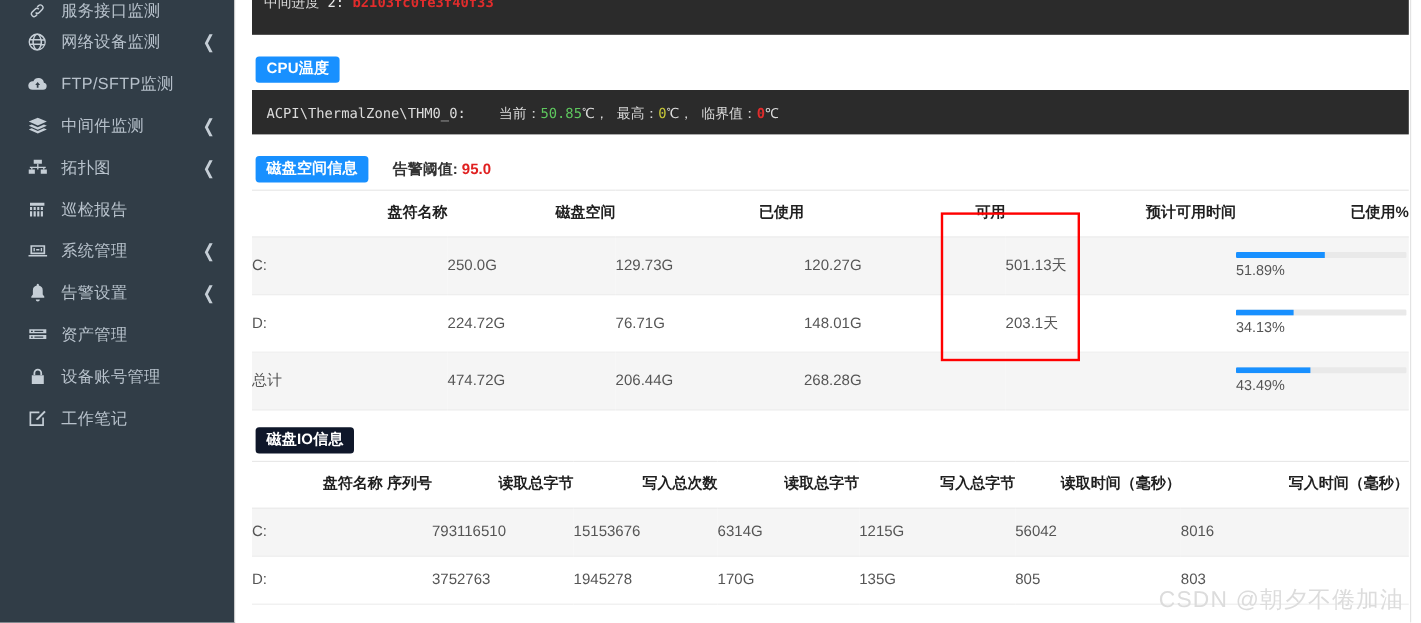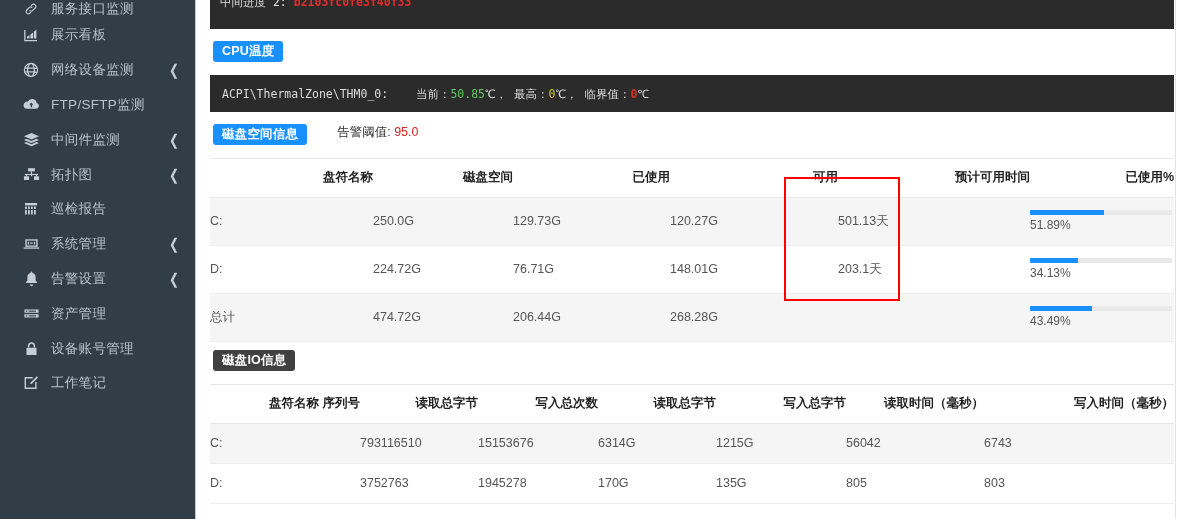--- a/index.html
+++ b/index.html
@@ -75,33 +75,33 @@
     display:flex;align-items:center;
   }
   .txt-green{color:#5ec75e;}
   .txt-yellow{color:#c8c838;}
   .txt-redstrong{color:#e12c2c;font-weight:bold;}
   .txt-white{color:#e8e8e8;}
 
   .gap{height:12px;}
 
   
-  .badgerow{display:flex;align-items:flex-start;height:34px;padding-left:3px;}
+  .badgerow{display:flex;align-items:center;height:34px;padding-left:3px;}
   .badge{
     display:inline-block;
     padding:3px 9px 4px;
     border-radius:3px;
     color:#fff;font-size:12.5px;font-weight:bold;
     letter-spacing:.2px;line-height:1.15;
     white-space:nowrap;
   }
   .badge-blue{background:#1890ff;}
-  .badge-purple{background:#404040;}
+  .badge-purple{background:#0f172a;}
   .badge-note{
-    margin-left:30px;font-size:12.5px;color:#333;font-weight:normal;
+    margin-left:20px;font-size:12.5px;color:#333;font-weight:bold;
   }
   .badge-note .val{color:#e02020;}
 
   
   table{border-collapse:collapse;width:100%;table-layout:fixed;}
   th{
     text-align:right;font-size:12.5px;font-weight:bold;color:#1f1f1f;
     padding:10px 0 11px 0;
     border-bottom:1px solid #e8e8e8;
     border-top:1px solid #e8e8e8;
@@ -157,29 +157,20 @@
 
     <div class="nav-item">
       <span class="nav-ico">
         <svg width="16" height="16" viewBox="0 0 16 16" fill="currentColor">
             <path d="M6.2 9.8a2.8 2.8 0 0 0 4 0l2.4-2.4a2.83 2.83 0 0 0-4-4l-1 1 .9.9 1-1a1.56 1.56 0 1 1 2.2 2.2L9.3 8.9a1.56 1.56 0 0 1-2.2 0zM9.8 6.2a2.8 2.8 0 0 0-4 0L3.4 8.6a2.83 2.83 0 0 0 4 4l1-1-.9-.9-1 1a1.56 1.56 0 1 1-2.2-2.2l2.4-2.4a1.56 1.56 0 0 1 2.2 0z"></path>
           </svg>
       </span>
       <span class="nav-label">服务接口监测</span>
     </div>
 
-    <div class="nav-item">
-      <span class="nav-ico">
-        <svg width="16" height="16" viewBox="0 0 16 16" fill="currentColor">
-            <path d="M1.2 3h1.3v10H14v1.3H1.2z"></path>
-            <path d="M4 11.5h2.6V8.2L4 9.6zM7.4 11.5H10V5.4L7.4 7.6zM10.8 11.5h2.6V2.6l-2.6 2.2z"></path>
-          </svg>
-      </span>
-      <span class="nav-label">展示看板</span>
-    </div>
 
     <div class="nav-item">
       <span class="nav-ico">
         <svg width="16" height="16" viewBox="0 0 16 16" fill="currentColor">
             <path d="M8 .8A7.2 7.2 0 1 0 15.2 8 7.2 7.2 0 0 0 8 .8m0 1.3c.9 0 1.9 1.3 2.4 3.3H5.6C6.1 3.4 7.1 2.1 8 2.1M4.3 5.4H2.6A5.9 5.9 0 0 1 5.6 2.7a9 9 0 0 0-1.3 2.7m-.3 1.3a13 13 0 0 0 0 2.6H2.1a5.6 5.6 0 0 1 0-2.6zm.3 3.9a9 9 0 0 0 1.3 2.7 5.9 5.9 0 0 1-3-2.7zM8 13.9c-.9 0-1.9-1.3-2.4-3.3h4.8c-.5 2-1.5 3.3-2.4 3.3m2.7-4.6H5.3a12 12 0 0 1 0-2.6h5.4a12 12 0 0 1 0 2.6m-.3 4.3a9 9 0 0 0 1.3-2.7h1.7a5.9 5.9 0 0 1-3 2.7m1.6-4a13 13 0 0 0 0-2.6h1.9a5.6 5.6 0 0 1 0 2.6zm-.3-3.9a9 9 0 0 0-1.3-2.7 5.9 5.9 0 0 1 3 2.7z"></path>
           </svg>
       </span>
       <span class="nav-label">网络设备监测</span>
       <span class="nav-arrow">❮</span>
     </div>
@@ -419,33 +410,34 @@
           </tr>
         </thead>
         <tbody>
           <tr class="alt">
             <td>C:</td>
             <td>793116510</td>
             <td>15153676</td>
             <td>6314G</td>
             <td>1215G</td>
             <td>56042</td>
-            <td>6743</td>
+            <td>8016</td>
           </tr>
           <tr>
             <td>D:</td>
             <td>3752763</td>
             <td>1945278</td>
             <td>170G</td>
             <td>135G</td>
             <td>805</td>
             <td>803</td>
           </tr>
         </tbody>
       </table>
 
     </div>
 
     <div class="redbox" style="left:588px;top:177px;width:116px;height:124px;"></div>
 
+    <div class="watermark">CSDN @朝夕不倦加油</div>
     <div class="scrollbar"></div>
   </main>
 </div>
 
 </body></html>

